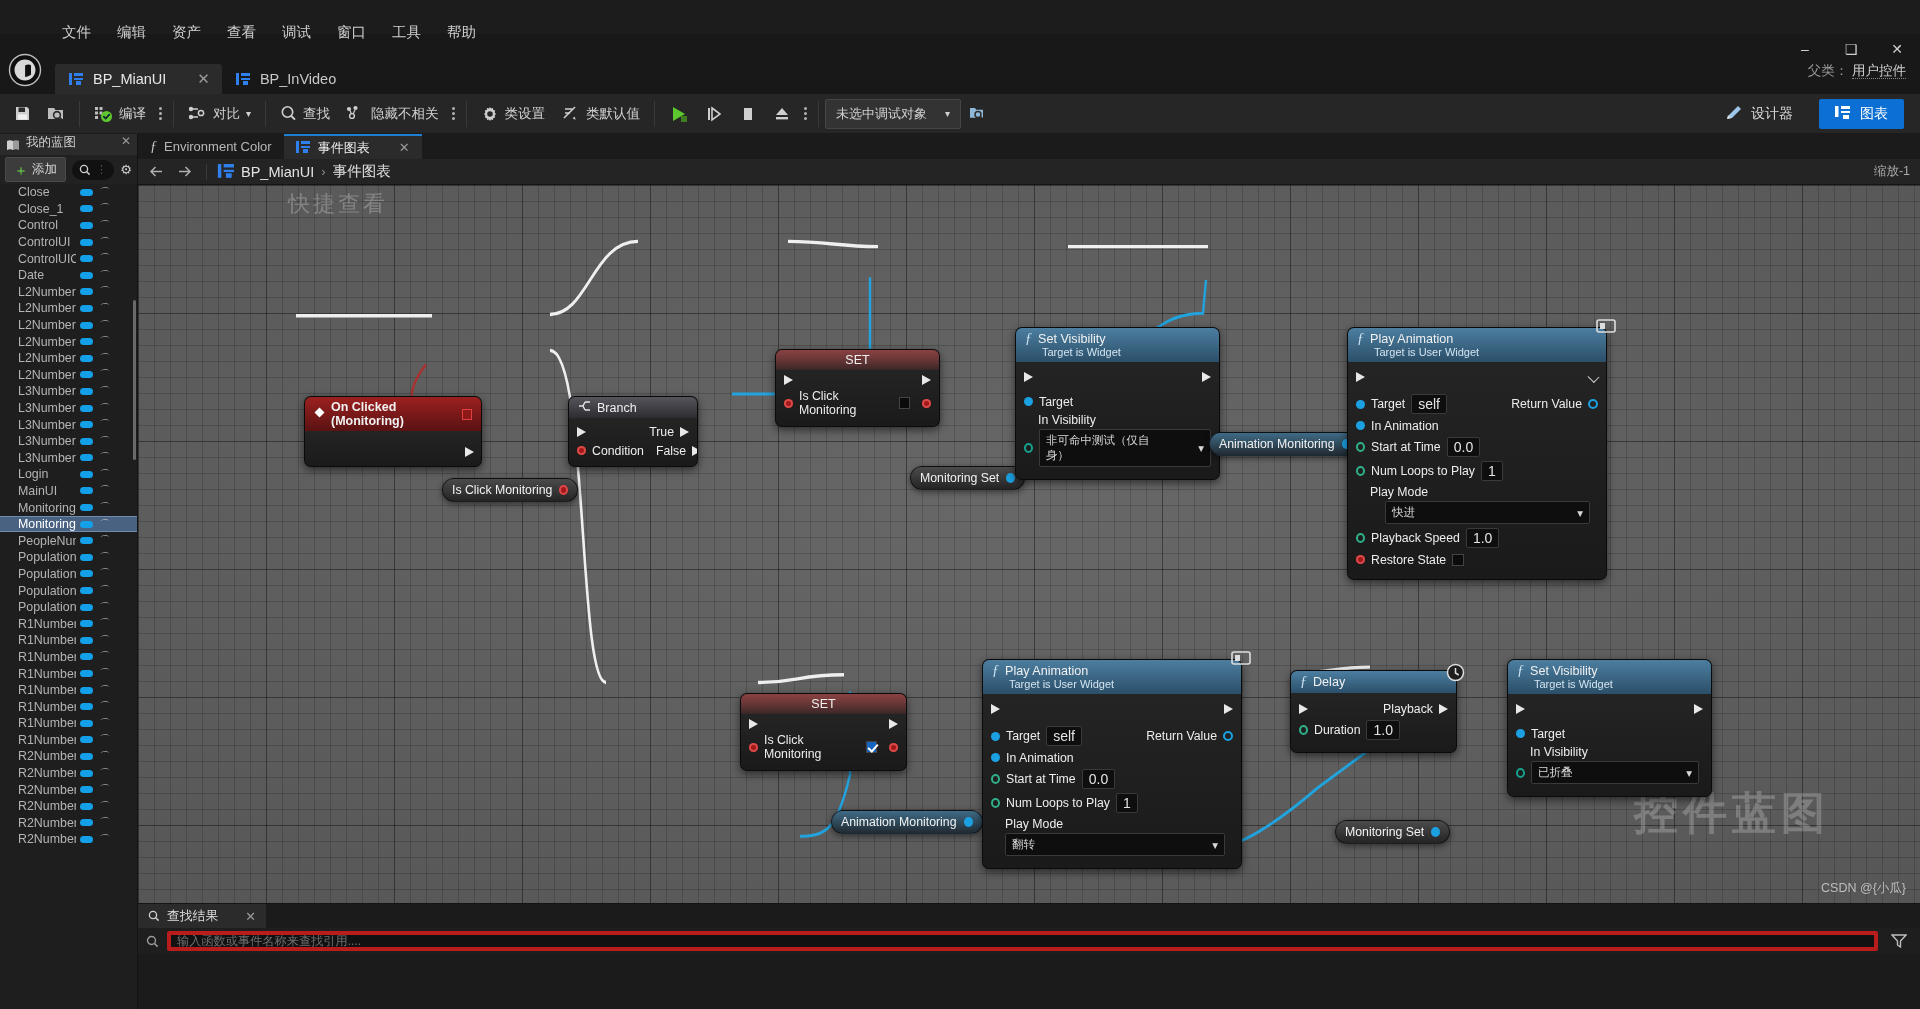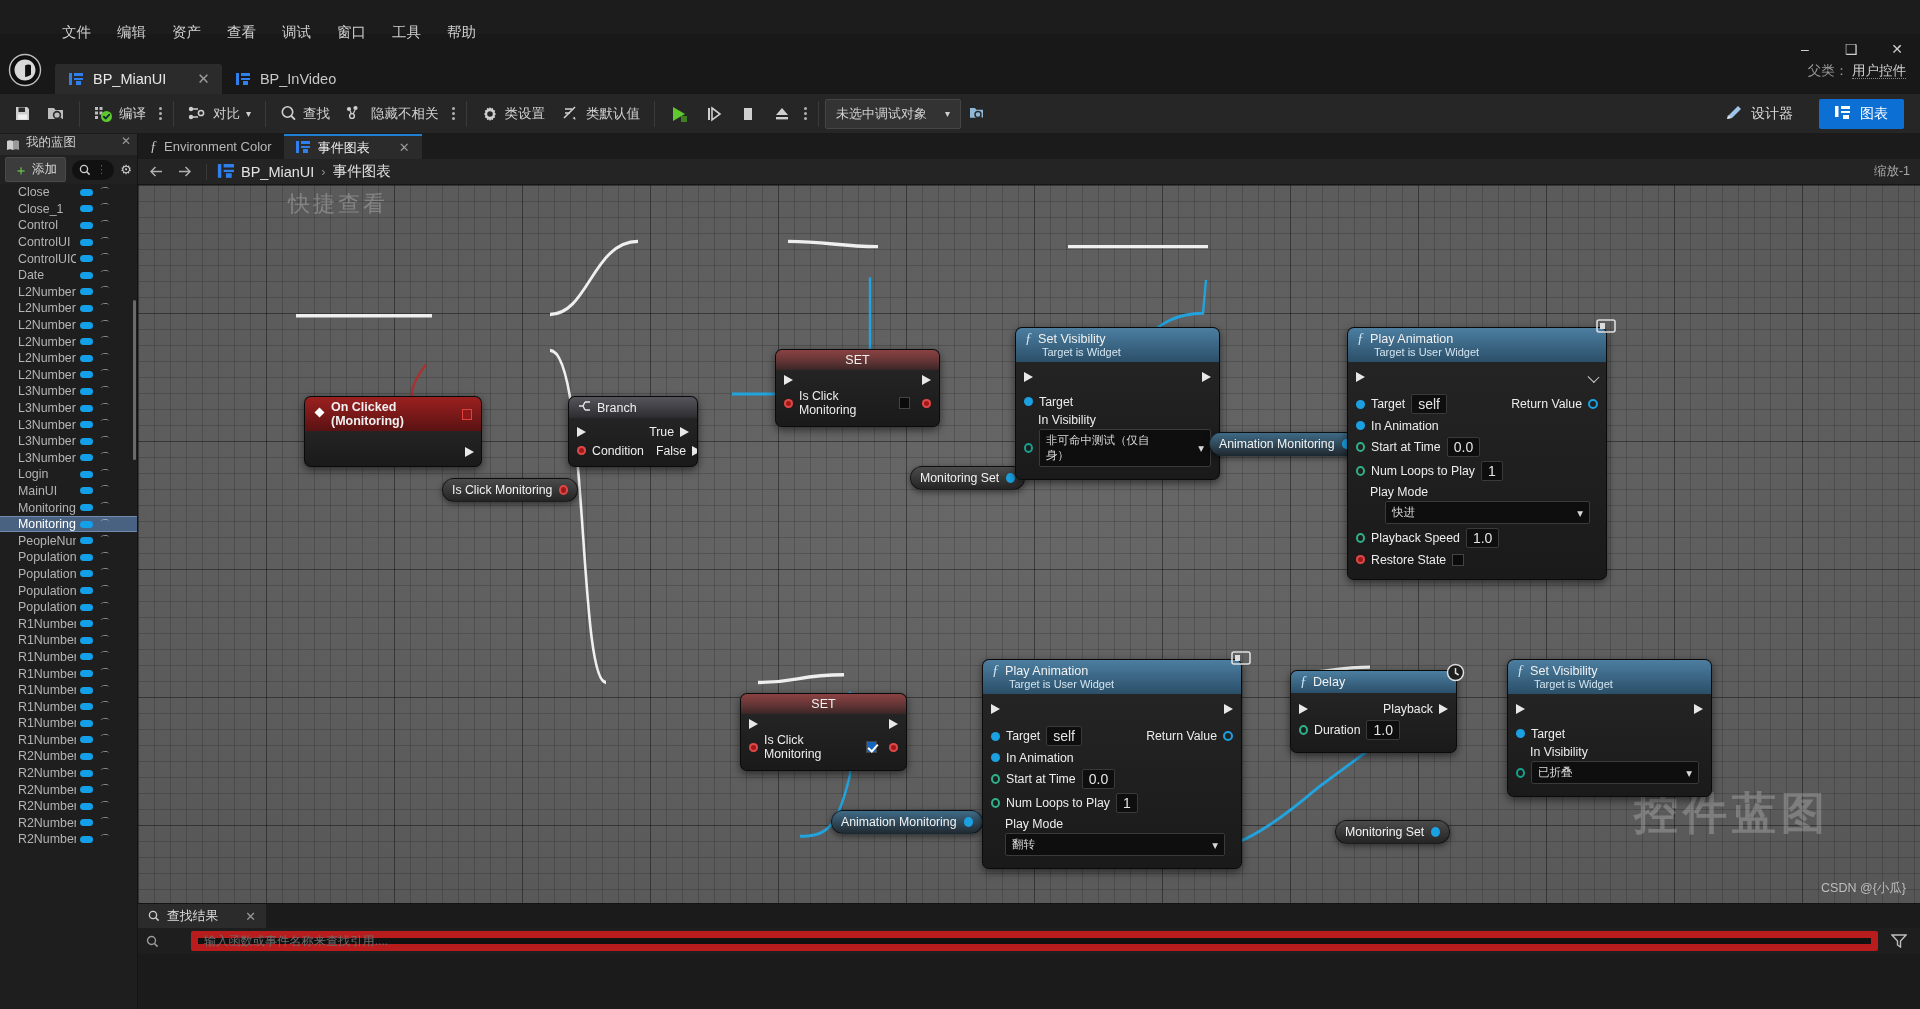--- a/index.html
+++ b/index.html
@@ -149,22 +149,22 @@
 
   svg.wires { position:absolute; inset:0; width:100%; height:100%; pointer-events:none; }
 
   
   .findpanel { height:auto; background:#1e1e1e; border-top:1px solid #141414; }
   .fp-tabs { height:24px; background:#1b1b1b; display:flex; align-items:center; }
   .fp-tab { height:24px; display:flex;align-items:center; gap:7px; padding:0 10px; font-size:12.8px;
      color:#ddd; background:#2b2b2b; }
   .fp-tab .fx2 { margin-left:20px; color:#9a9a9a; }
   .fp-search { height:26px; display:flex; align-items:center; gap:8px; padding:3px 8px; }
-  .fp-input { flex:1; height:20px; background:#111; border:7px solid #b91c1c; border-radius:2px;
-     display:flex; align-items:center; padding:0 6px; font-size:12.2px; color:#6e6e6e;margin-left:24px; }
+  .fp-input { flex:1; height:20px; background:#111; border:4px solid #b91c1c; border-radius:2px;
+     display:flex; align-items:center; padding:0 6px; font-size:12.2px; color:#6e6e6e; }
   .fp-body { height:100px; background:#1b1b1b; }
   .icon { display:inline-flex; align-items:center; justify-content:center; }
 </style>
 </head>
 <body>
 
 <div class="titlebar">
   <div class="ue-logo">
     <svg width="34" height="34" viewBox="0 0 34 34">
       <circle cx="17" cy="17" r="15.5" fill="#0f0f0f" stroke="#bdbdbd" stroke-width="1.4"></circle>

